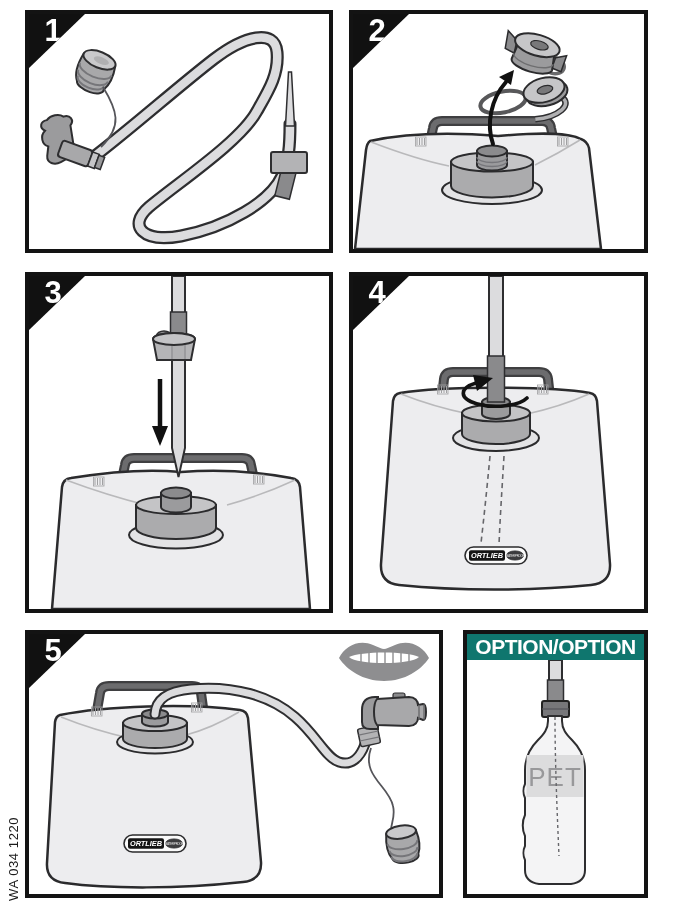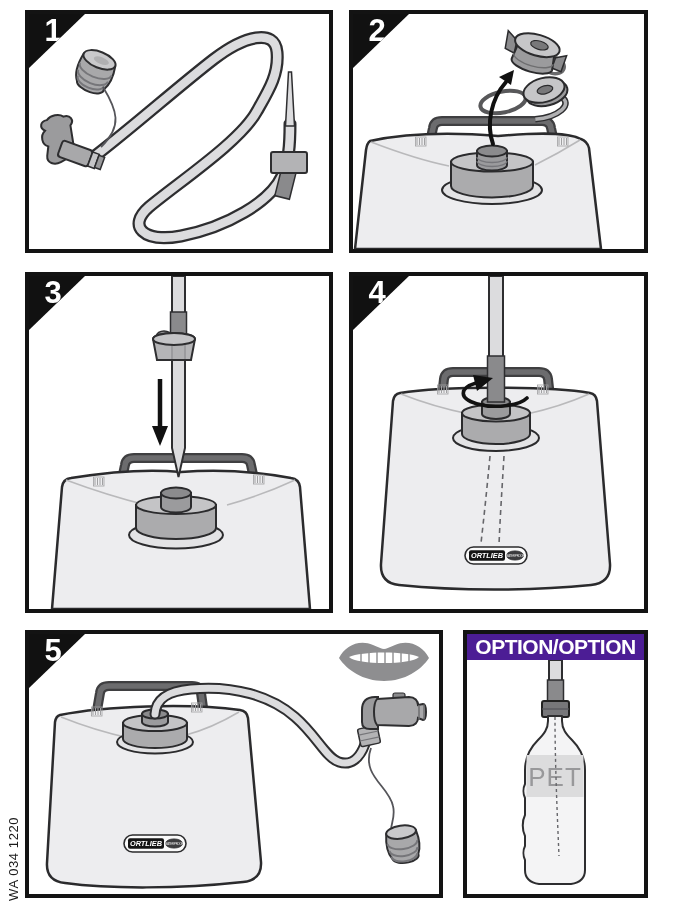--- a/index.html
+++ b/index.html
@@ -10,21 +10,21 @@
   .badge{position:absolute;left:0;top:0;width:56px;height:54px;background:#111;
          clip-path:polygon(0 0,100% 0,0 100%);z-index:5;}
   .badge span{position:absolute;left:9px;top:-1px;width:30px;text-align:center;
               color:#fff;font-size:31px;font-weight:700;line-height:36px;}
   #panel-1{left:25px;top:10px;width:308px;height:243px;}
   #panel-2{left:349px;top:10px;width:299px;height:243px;}
   #panel-3{left:25px;top:272px;width:308px;height:341px;}
   #panel-4{left:349px;top:272px;width:299px;height:341px;}
   #panel-5{left:25px;top:630px;width:418px;height:268px;}
   #panel-option{left:463px;top:630px;width:185px;height:268px;}
-  #option-bar{position:absolute;left:0;top:0;right:0;height:26px;background:#4c1d95;
+  #option-bar{position:absolute;left:0;top:0;right:0;height:26px;background:#0f766e;
               display:flex;align-items:center;justify-content:center;z-index:5;}
   #option-bar span{color:#fff;font-weight:700;font-size:21px;letter-spacing:-0.5px;}
   #panel-option svg{top:26px;}
   #product-code{position:absolute;left:6px;top:901px;transform:rotate(-90deg);
                 transform-origin:0 0;font-size:13px;color:#1a1a1a;letter-spacing:0.6px;white-space:nowrap;}
 </style>
 </head>
 <body>
 
 <div id="page">

